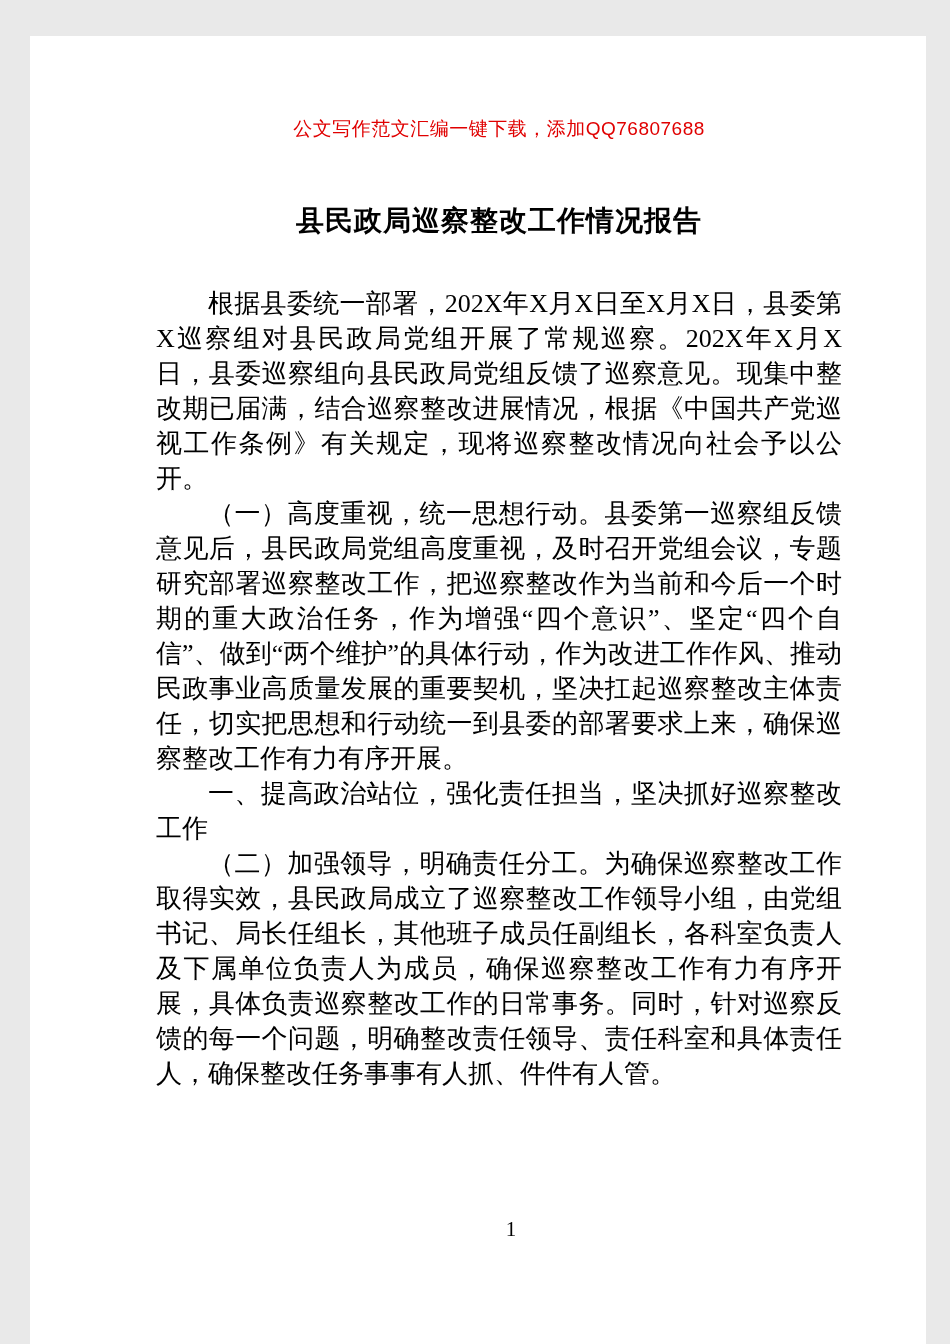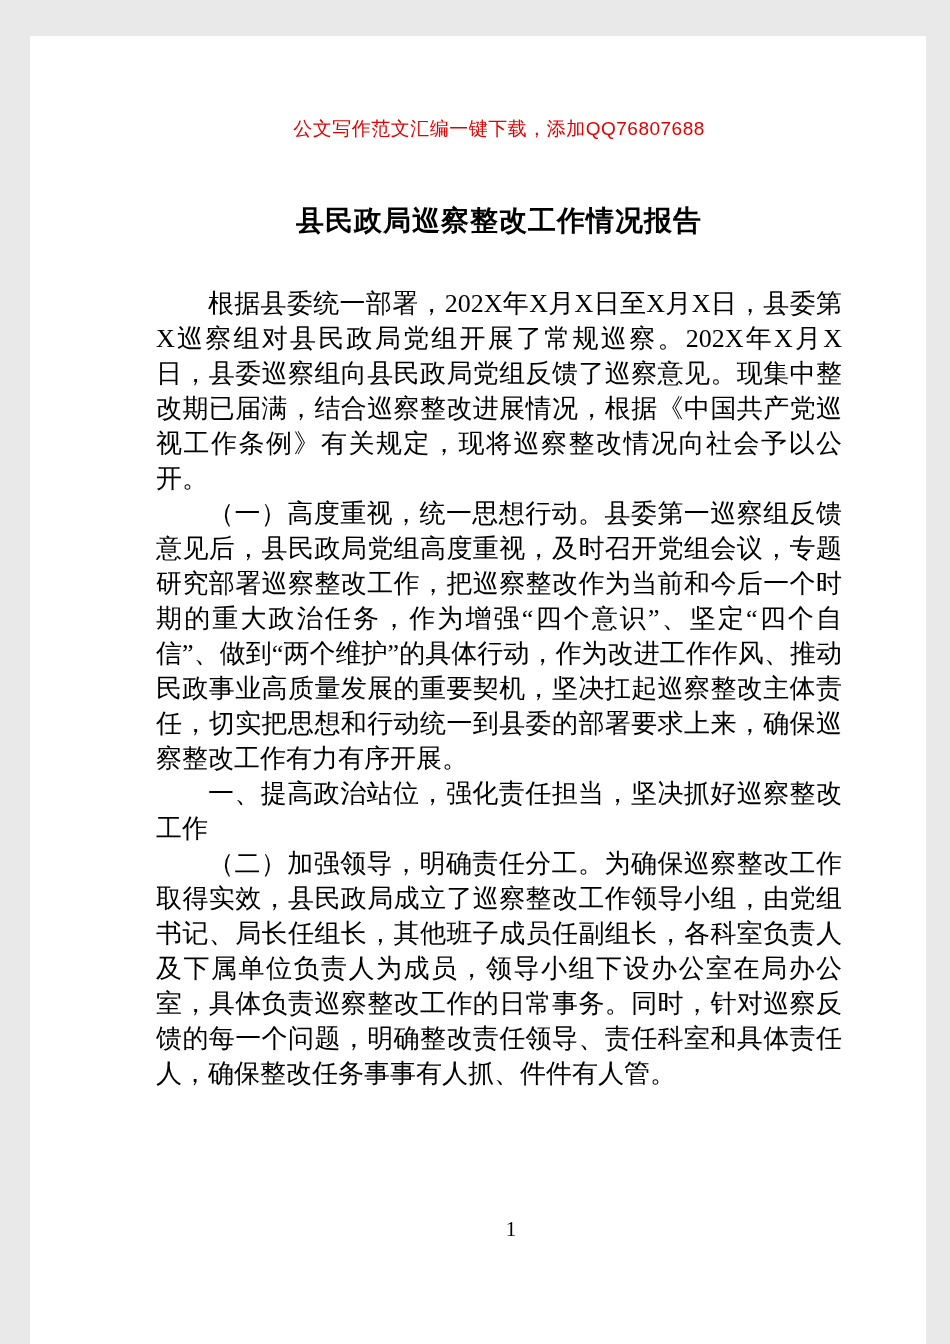--- a/index.html
+++ b/index.html
@@ -69,19 +69,19 @@
   <div class="page">
 
     <div class="notice">公文写作范文汇编一键下载，添加QQ76807688</div>
 
     <h1 class="doc-title">县民政局巡察整改工作情况报告</h1>
 
     <div class="doc-body" id="doc-body">
         <p class="para">根据县委统一部署，202X年X月X日至X月X日，县委第X巡察组对县民政局党组开展了常规巡察。202X年X月X日，县委巡察组向县民政局党组反馈了巡察意见。现集中整改期已届满，结合巡察整改进展情况，根据《中国共产党巡视工作条例》有关规定，现将巡察整改情况向社会予以公开。</p>
         <p class="para">（一）高度重视，统一思想行动。县委第一巡察组反馈意见后，县民政局党组高度重视，及时召开党组会议，专题研究部署巡察整改工作，把巡察整改作为当前和今后一个时期的重大政治任务，作为增强“四个意识”、坚定“四个自信”、做到“两个维护”的具体行动，作为改进工作作风、推动民政事业高质量发展的重要契机，坚决扛起巡察整改主体责任，切实把思想和行动统一到县委的部署要求上来，确保巡察整改工作有力有序开展。</p>
         <p class="para heading">一、提高政治站位，强化责任担当，坚决抓好巡察整改工作</p>
-        <p class="para">（二）加强领导，明确责任分工。为确保巡察整改工作取得实效，县民政局成立了巡察整改工作领导小组，由党组书记、局长任组长，其他班子成员任副组长，各科室负责人及下属单位负责人为成员，领导小组下设办公室在局办公室，具体负责巡察整改工作的日常事务。同时，针对巡察反馈的每一个问题，明确整改责任领导、责任科室和具体责任人，确保整改任务事事有人抓、件件有人管。</p>
+        <p class="para">（二）加强领导，明确责任分工。为确保巡察整改工作取得实效，县民政局成立了巡察整改工作领导小组，由党组书记、局长任组长，其他班子成员任副组长，各科室负责人及下属单位负责人为成员，确保巡察整改工作有力有序开展，具体负责巡察整改工作的日常事务。同时，针对巡察反馈的每一个问题，明确整改责任领导、责任科室和具体责任人，确保整改任务事事有人抓、件件有人管。</p>
       </div>
 
     <div class="page-number">1</div>
 
   </div>
 </div>
 
 </body></html>

